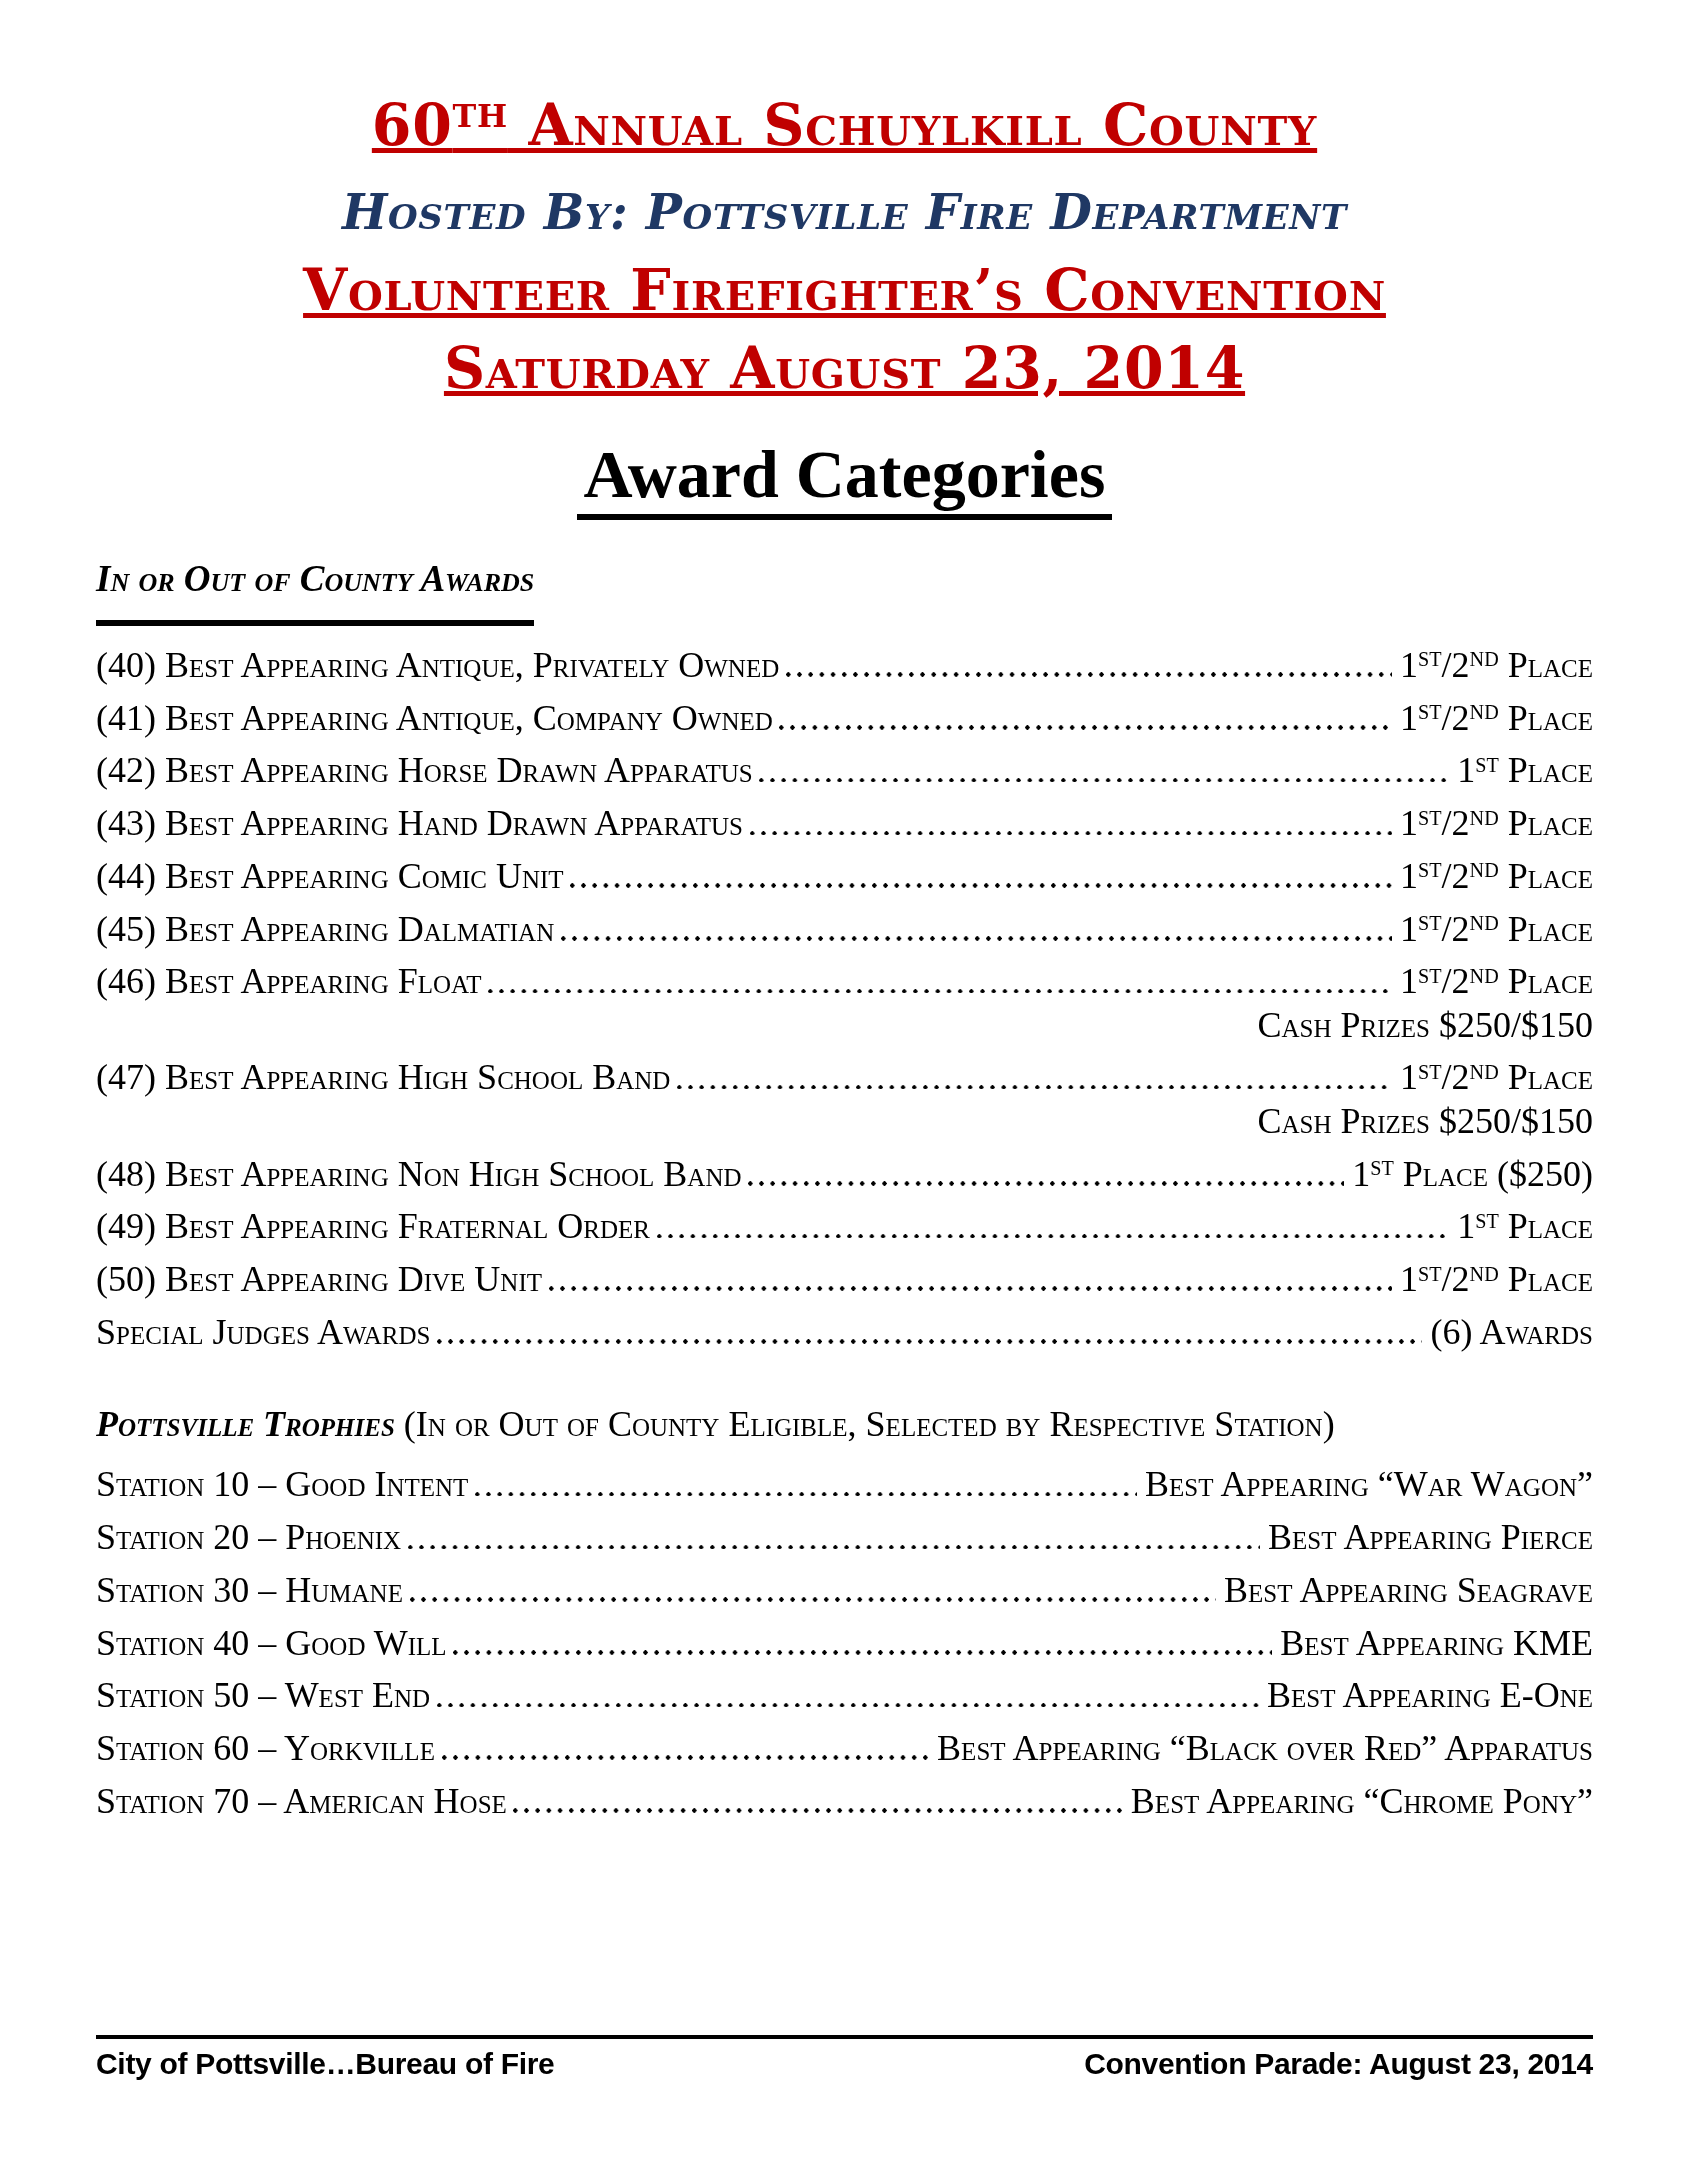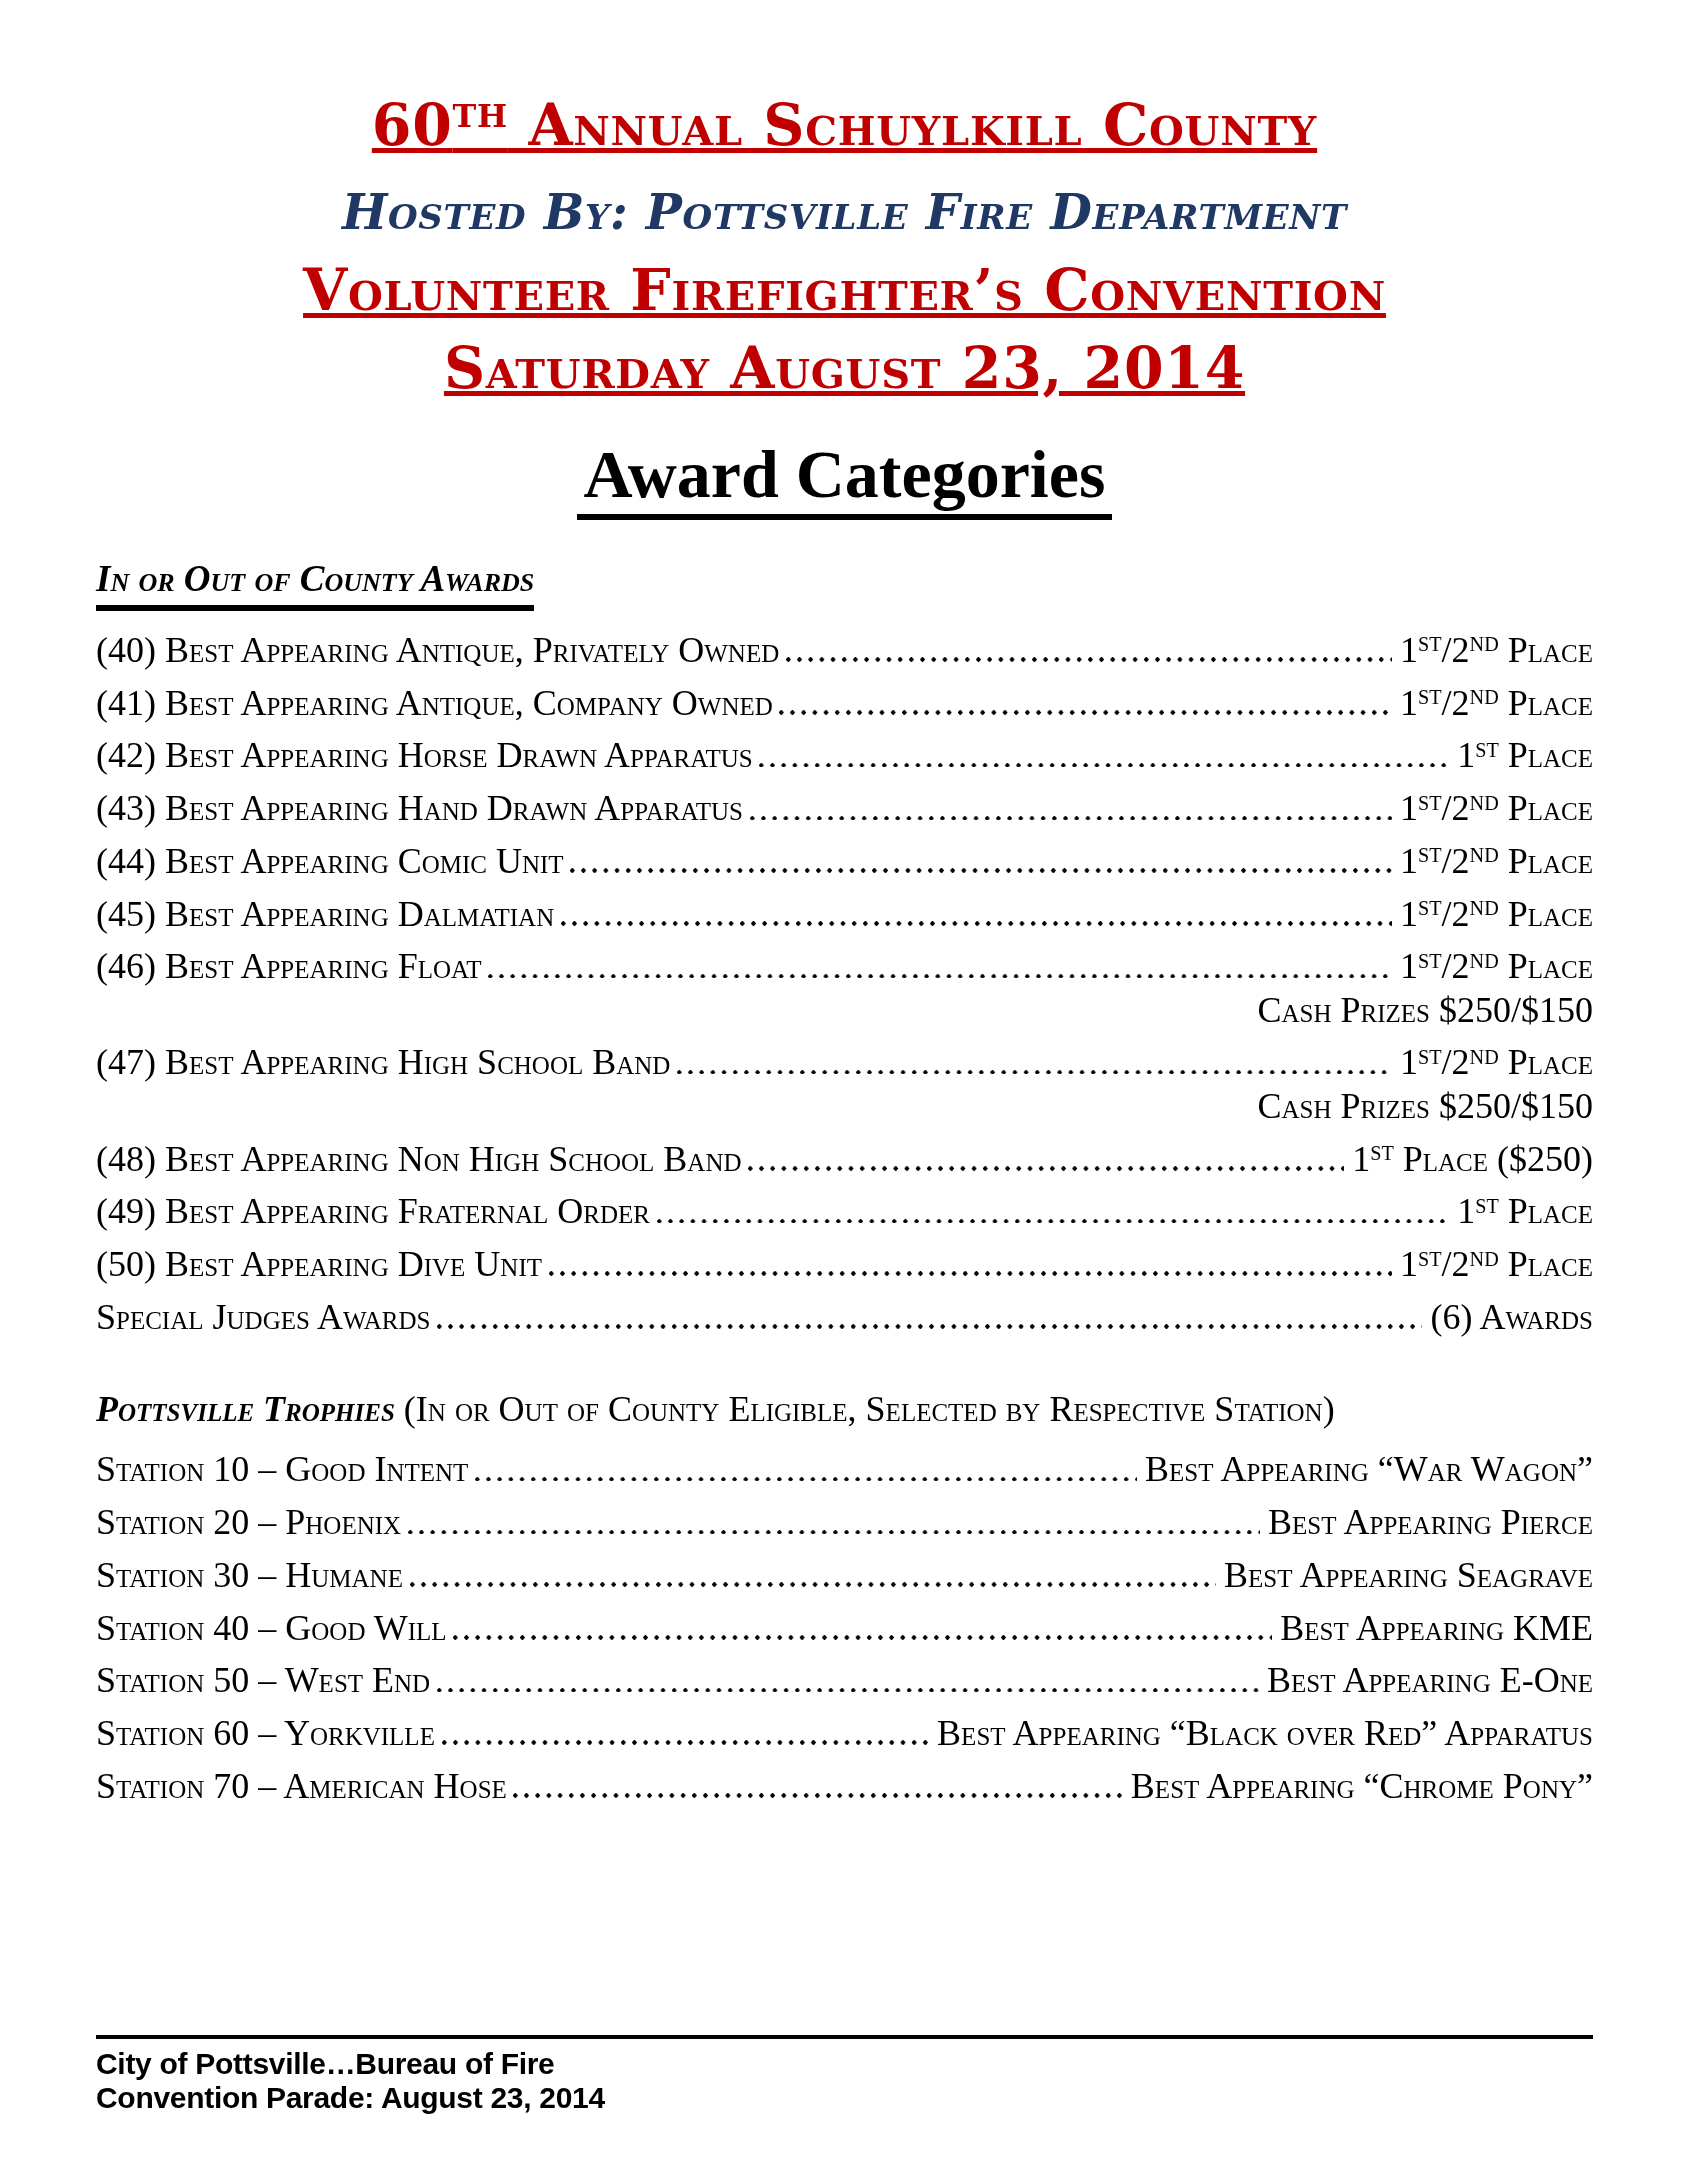--- a/index.html
+++ b/index.html
@@ -26,21 +26,21 @@
   .title-wrap { text-align:center; margin-top:30px; }
   .doc-title {
     display:inline-block; font-size:68px; font-weight:bold;
     border-bottom:6.6px solid #000; padding:0 6.6px 2.6px; line-height:1.1;
   }
 
   
   .sec-head { margin-top:38px; }
   .sec-head-text {
     display:inline-block; font-variant:small-caps; font-weight:bold; font-style:italic;
-    font-size:37px; border-bottom:6px solid #000; padding-bottom:4px; line-height:1.15;
+    font-size:37px; border-bottom:6px solid #000; padding-bottom:19px; line-height:1.15;
   }
   .sec-head2 { font-size:36px; font-variant:small-caps; margin-bottom:21px; }
   .sec-head2 .bold-it { font-weight:bold; font-style:italic; }
 
   
   .rows { margin-top:21px; }
   .row {
     display:flex; align-items:baseline; font-size:36px; line-height:1.02;
     margin-bottom:16px; font-variant:small-caps;
   }
@@ -59,21 +59,21 @@
   .trophies { margin-top:53px; }
 
   
   footer {
     position:absolute; left:96px; right:94px; top:2035px;
     font-family:"Liberation Sans","DejaVu Sans",sans-serif;
   }
   .footer-rule { border-top:4.6px solid #000; }
   .footer-row {
     display:flex; justify-content:space-between;
-    font-weight:bold; font-size:30px; letter-spacing:-0.3px; margin-top:8px;flex-direction:column;
+    font-weight:bold; font-size:30px; letter-spacing:-0.3px; margin-top:8px;
   }
 </style>
 </head>
 <body>
 
 <div class="page">
 
   <header>
     <div class="h-line red h1">
       <span>60</span><span class="hsup">TH</span><span> Annual Schuylkill County</span>

